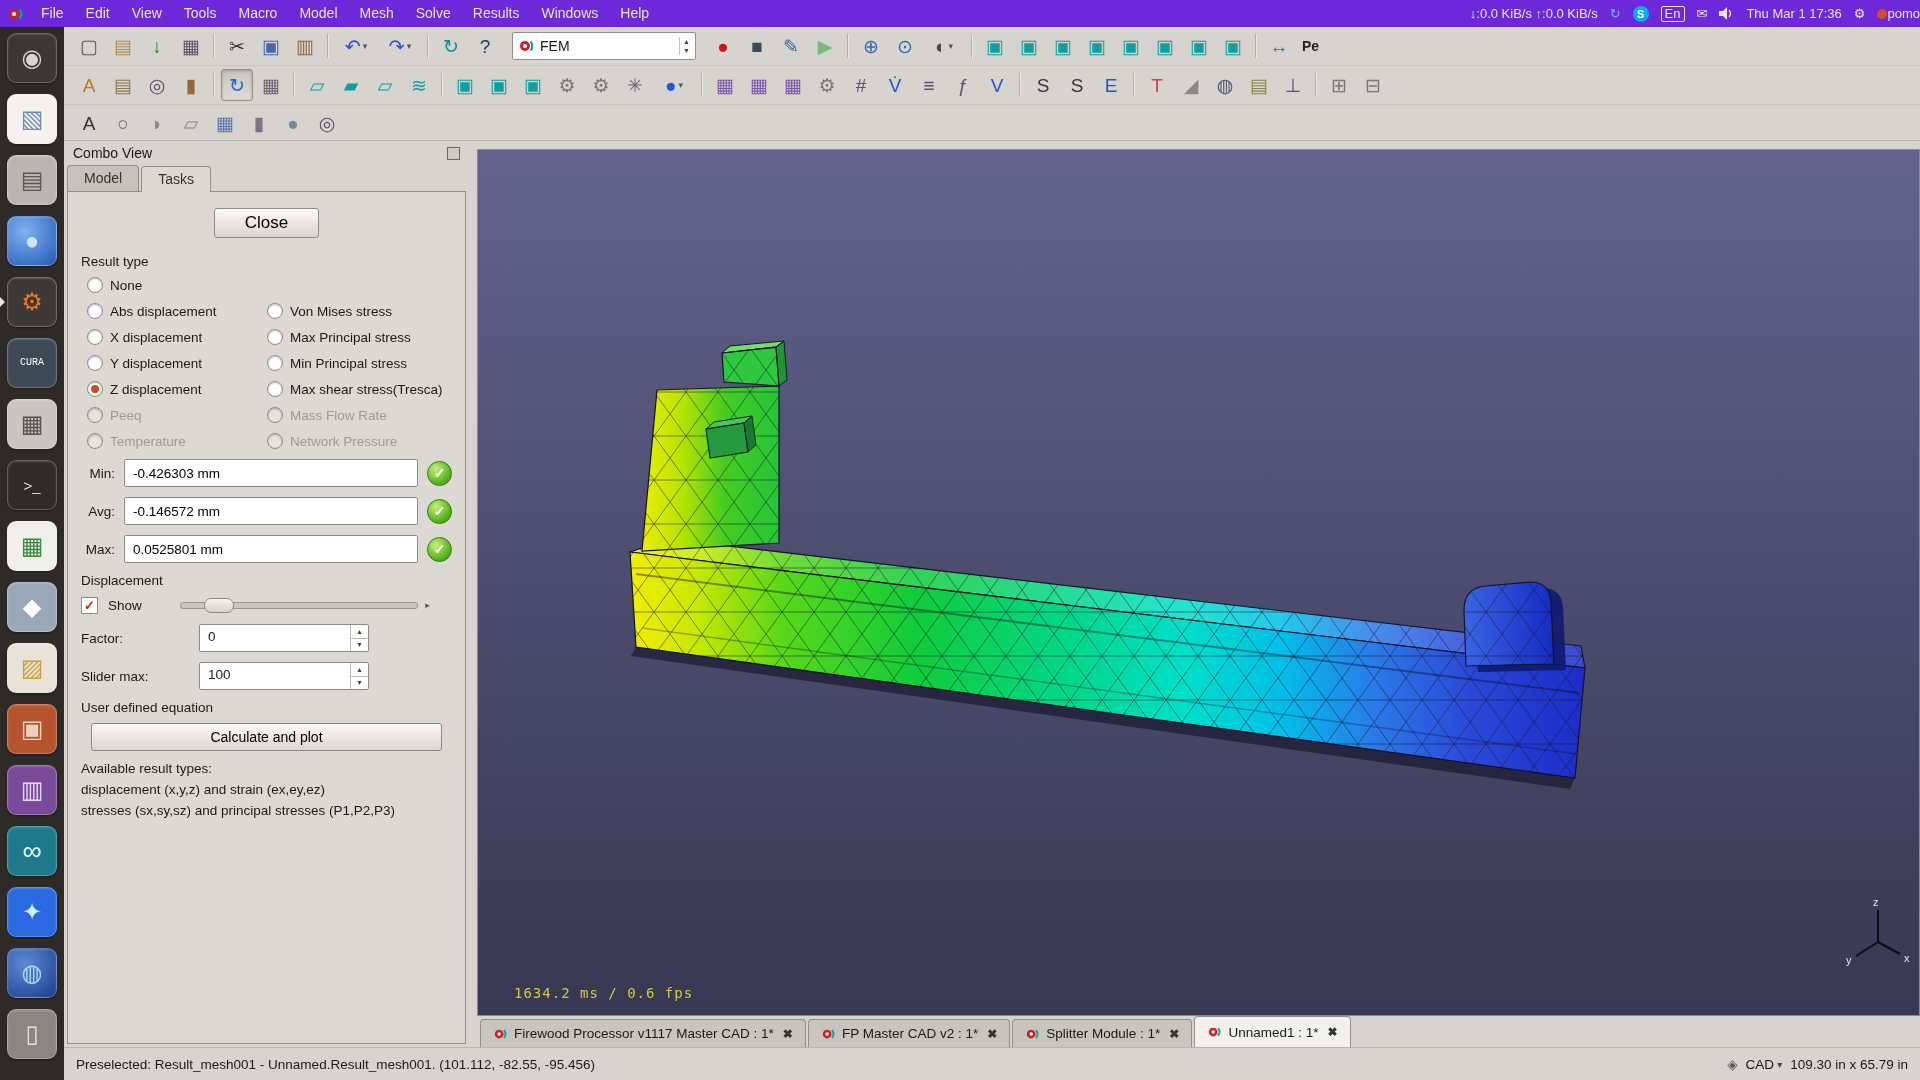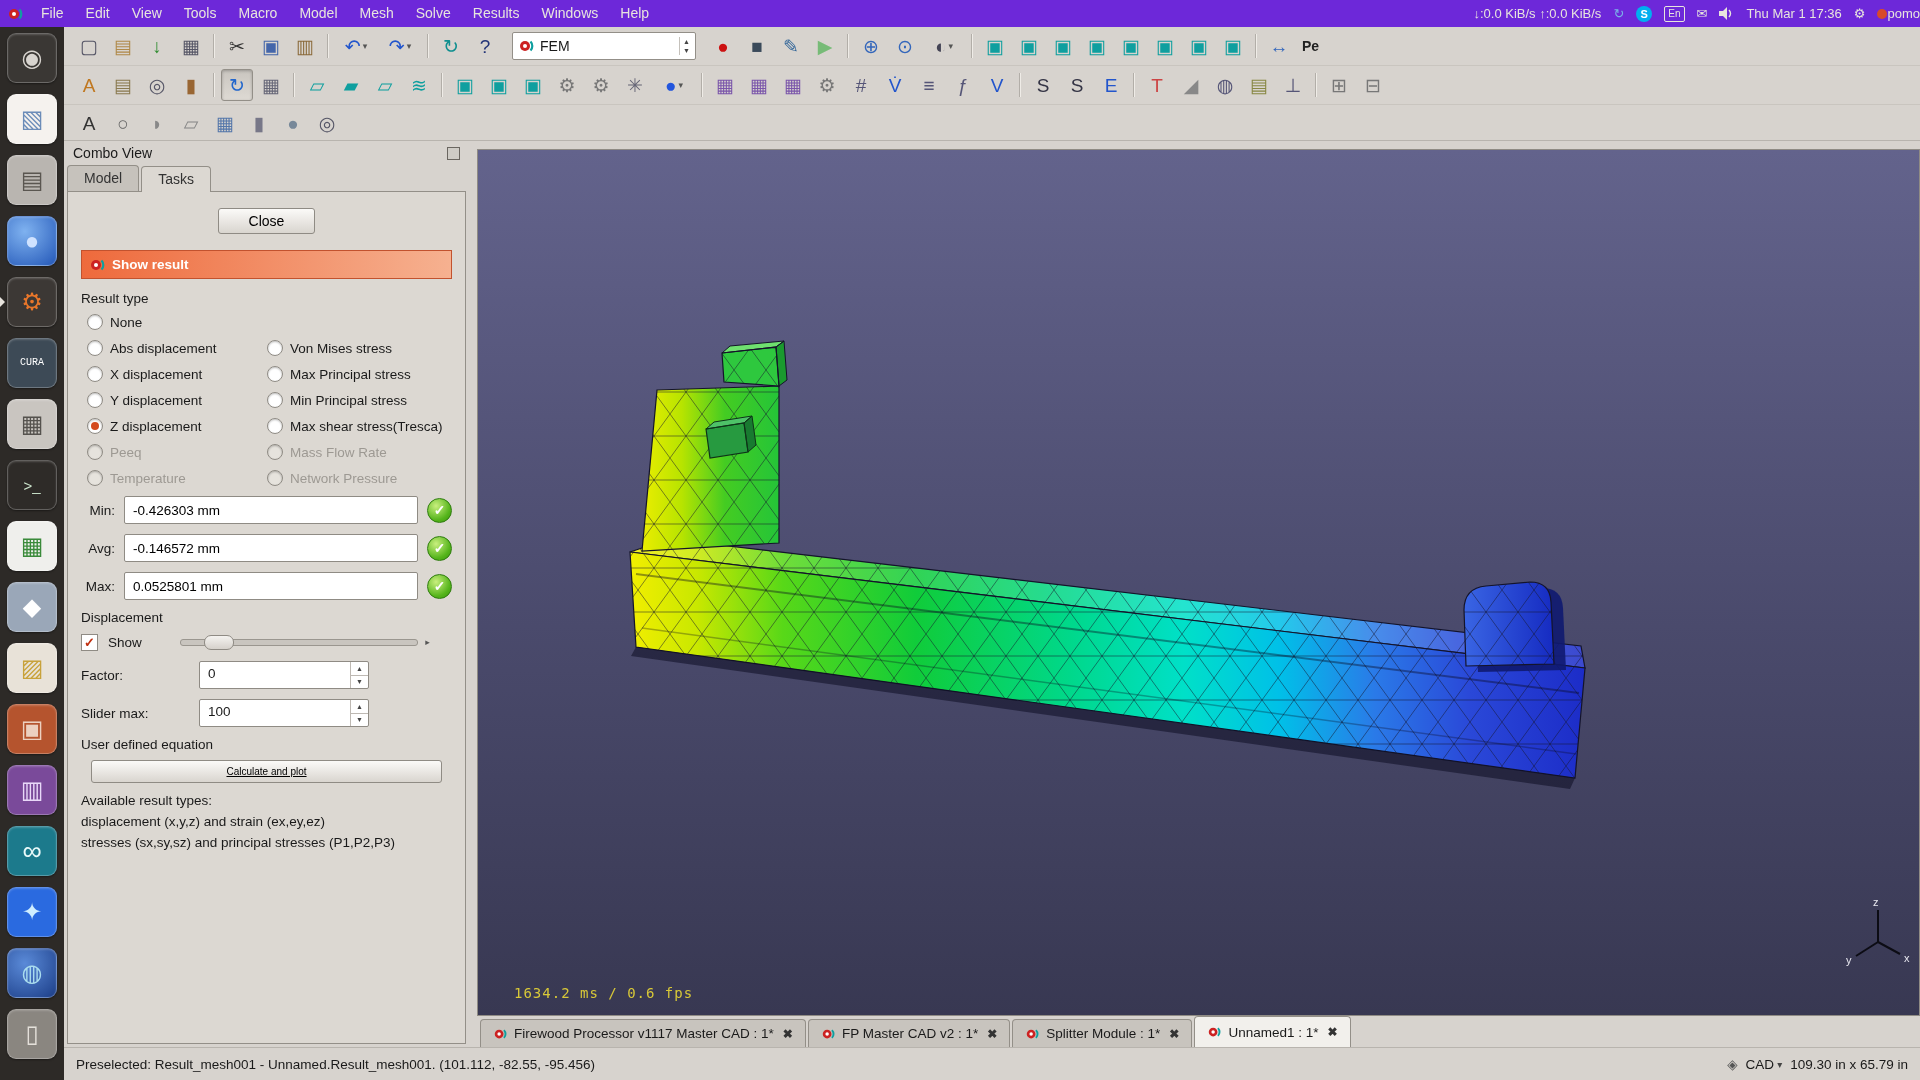--- a/index.html
+++ b/index.html
@@ -6,21 +6,21 @@
   body{width:1920px;height:1080px;position:relative;overflow:hidden;background:#d7d3ce;
        font-family:"Liberation Sans",sans-serif;color:#1a1a1a;}
   
   #menubar{position:absolute;left:0;top:0;right:0;height:27px;background:#6d28d9;color:#e8e4de;
            display:flex;align-items:center;font-size:14px;z-index:20;}
   .appbtn{width:30px;display:flex;justify-content:center;align-items:center;}
   .mitem{padding:0 11px;line-height:27px;}
   #menubar .spacer{flex:1;}
   .mb-right{display:flex;align-items:center;gap:12px;padding-right:0;font-size:13px;}
   .mb-ic{display:inline-flex;align-items:center;justify-content:center;}
-  .kbd-box{border:1px solid #e8e4de;border-radius:2px;padding:0 3px;font-size:10px;line-height:14px;}
+  .kbd-box{border:1px solid #e8e4de;border-radius:2px;padding:0 3px;font-size:13px;line-height:14px;}
   .skype{width:16px;height:16px;border-radius:50%;background:#00aff0;color:#fff;font-size:11px;font-weight:bold;
          display:flex;align-items:center;justify-content:center;}
   .tomato{width:10px;height:10px;border-radius:50%;background:#d84a2a;display:inline-block;}
   
   #dock{position:absolute;left:0;top:27px;bottom:0;width:64px;background:#2d2a27;padding-top:6px;
         box-sizing:border-box;z-index:15;}
   .dicon{width:48px;height:48px;border-radius:9px;margin:0 auto 11px;display:flex;align-items:center;
          justify-content:center;border:1px solid rgba(255,255,255,.25);
          box-shadow:inset 0 1px 2px rgba(255,255,255,.18),0 1px 2px rgba(0,0,0,.4);position:relative;}
   .dicon .g{color:#fff;font-size:24px;line-height:1;}
@@ -53,21 +53,21 @@
   .cv-title{height:24px;display:flex;align-items:center;padding:0 9px;font-size:14px;}
   .cv-float{margin-left:auto;width:11px;height:11px;border:1px solid #6a6660;background:#cfccc6;}
   .cv-tabs{display:flex;gap:2px;padding:0 3px;}
   .cv-tab{padding:4px 16px 5px;font-size:14px;background:#c6c2bc;border:1px solid #938f88;border-bottom:none;
           border-radius:4px 4px 0 0;color:#333;}
   .cv-tab.active{background:#dcd8d2;position:relative;top:1px;}
   .cv-body{flex:1;border:1px solid #938f88;background:#dcd8d2;margin:0 3px 3px;padding:10px 13px;
            overflow:hidden;font-size:13.5px;box-sizing:border-box;}
   .close-row{display:flex;justify-content:center;margin:6px 0 16px;}
   .btn{background:linear-gradient(#fbfaf8,#d9d5cf);border:1px solid #8f8b84;border-radius:3px;
-       padding:4px 30px;font-size:14px;font-family:inherit;}
+       padding:4px 30px;font-size:17px;font-family:inherit;}
   .task-header{height:27px;background:linear-gradient(90deg,#ee6a3c,#f6b190);border:1px solid #c2522e;
                display:flex;align-items:center;gap:7px;padding:0 7px;color:#fff;font-weight:bold;
                font-size:13.5px;margin-bottom:12px;}
   .sec-title{font-weight:normal;margin:10px 0 8px;}
   .rrow{display:flex;margin:0 0 10px;}
   .opt{display:flex;align-items:center;gap:7px;width:180px;}
   .rrow .opt:nth-child(2){width:auto;}
   .radio{width:14px;height:14px;border-radius:50%;background:#fff;border:1px solid #8f8b84;flex:none;
          box-shadow:inset 0 1px 2px rgba(0,0,0,.25);position:relative;}
   .opt.selected .radio::after{content:"";position:absolute;inset:3px;border-radius:50%;background:#d4491d;}
@@ -91,21 +91,21 @@
   .slider .endarrow{position:absolute;right:-12px;font-size:9px;color:#555;}
   .sp-row{display:flex;align-items:center;margin:10px 0;}
   .sp-row label{width:118px;flex:none;}
   .spin{width:168px;height:26px;background:#fff;border:1px solid #8f8b84;border-radius:2px;display:flex;
         align-items:stretch;}
   .spin .val{flex:1;padding:4px 8px 0;}
   .spin .arr{width:17px;border-left:1px solid #beb9b3;display:flex;flex-direction:column;}
   .spin .arr span{flex:1;display:flex;align-items:center;justify-content:center;font-size:7px;color:#444;}
   .spin .arr span:first-child{border-bottom:1px solid #beb9b3;}
   .btn-wide{display:block;width:calc(100% - 20px);margin:8px auto 10px;background:linear-gradient(#fbfaf8,#d9d5cf);
-            border:1px solid #8f8b84;border-radius:3px;padding:5px 0;font-size:10px;font-family:inherit;text-decoration:underline;}
+            border:1px solid #8f8b84;border-radius:3px;padding:5px 0;font-size:14px;font-family:inherit;}
   .eqbox{position:relative;border:1px solid #8f8b84;background:#fff;height:86px;margin-bottom:10px;
          padding:4px 24px 4px 8px;font-size:13px;line-height:1.35;overflow:hidden;box-sizing:border-box;}
   .vsb{position:absolute;right:0;top:0;bottom:0;width:17px;background:#d4d0ca;border-left:1px solid #b5b1ab;
        display:flex;flex-direction:column;align-items:center;justify-content:space-between;
        font-size:8px;color:#555;padding:2px 0;box-sizing:border-box;}
   .vsb .thumb{width:11px;flex:0 0 26px;background:linear-gradient(#f2f0ec,#d0ccc6);border:1px solid #9a968f;
               border-radius:3px;}
   .hint{margin:6px 0;}
   
   #viewport{position:absolute;left:477px;top:149px;width:1443px;height:867px;border:1px solid #8f8b84;
@@ -635,28 +635,20 @@
 
       <span class="cv-tab" data-name="tab-model">Model</span>
 
       <span class="cv-tab active" data-name="tab-tasks">Tasks</span>
 
   </div>
   <div class="cv-body" data-name="tasks-panel">
     <div class="close-row">
       <button class="btn" data-name="close-task-button">Close</button>
     </div>
-    <div class="task-header" data-name="show-result-header">
-      <svg class="fcmini" viewBox="0 0 16 16" data-name="fem-result-icon">
-        <circle cx="7" cy="8" r="5" fill="#cc2222"></circle>
-          <circle cx="7" cy="8" r="2" fill="#fff"></circle>
-        <path d="M12.5 3.5 A 6.5 6.5 0 0 1 12.5 12.5" stroke="#0f9f9f" stroke-width="2.2" fill="none"></path>
-      </svg>
-      <span data-name="show-result-title">Show result</span>
-    </div>
 
     <div class="sec-title" data-name="result-type-heading">Result type</div>
 
     <div data-name="result-type-options" style="padding-left:6px;">
 
         <div class="rrow" data-name="radio-row">
           <span class="opt" data-name="radio-none">
             <span class="radio" data-name="radio-circle-icon"></span>
             <span data-name="radio-label">None</span>
           </span>

